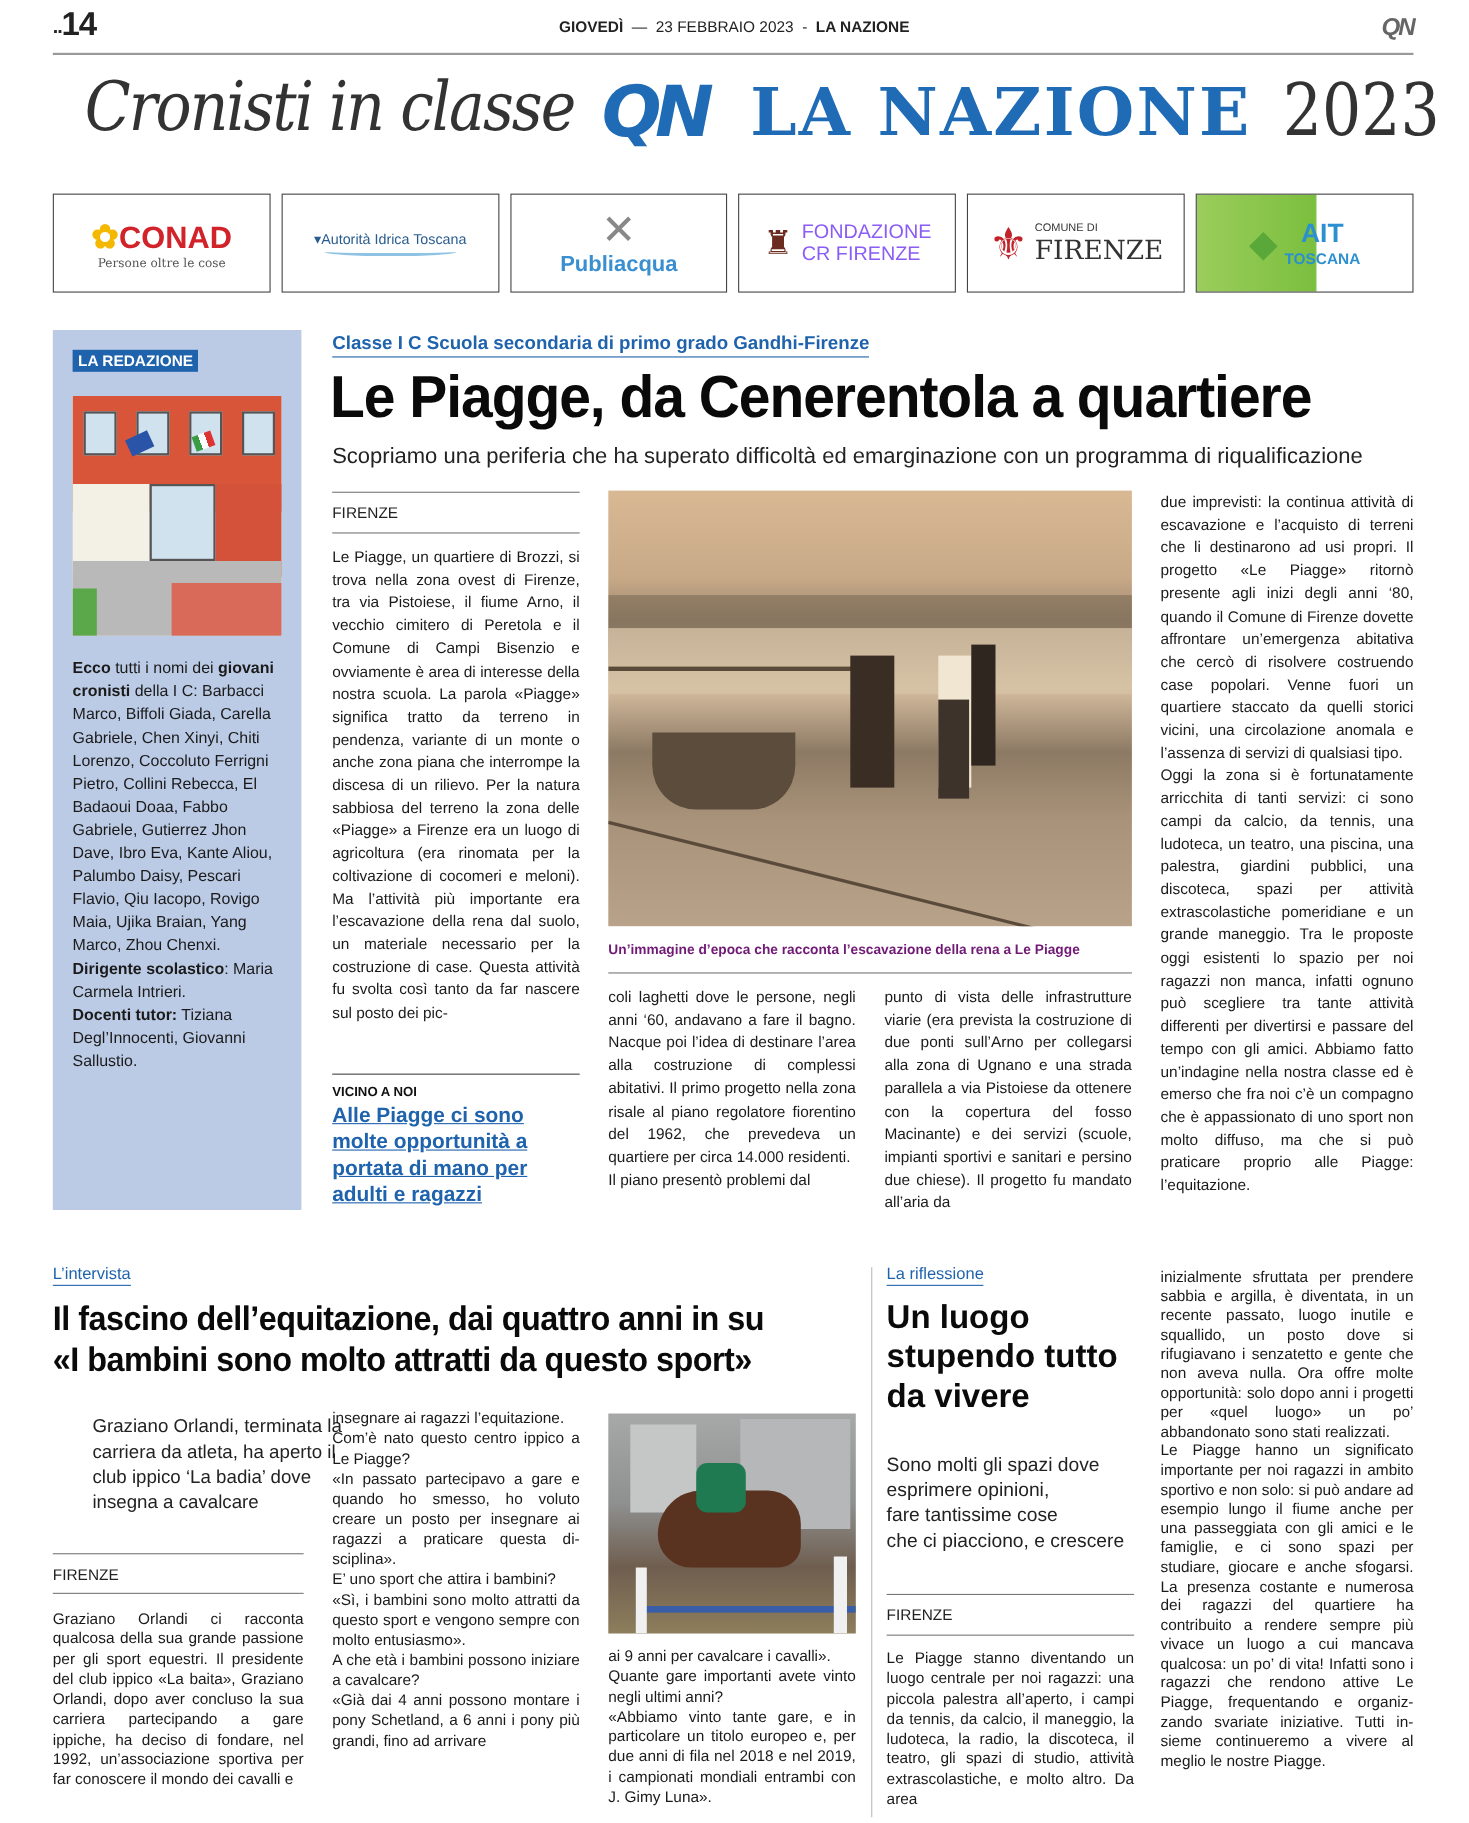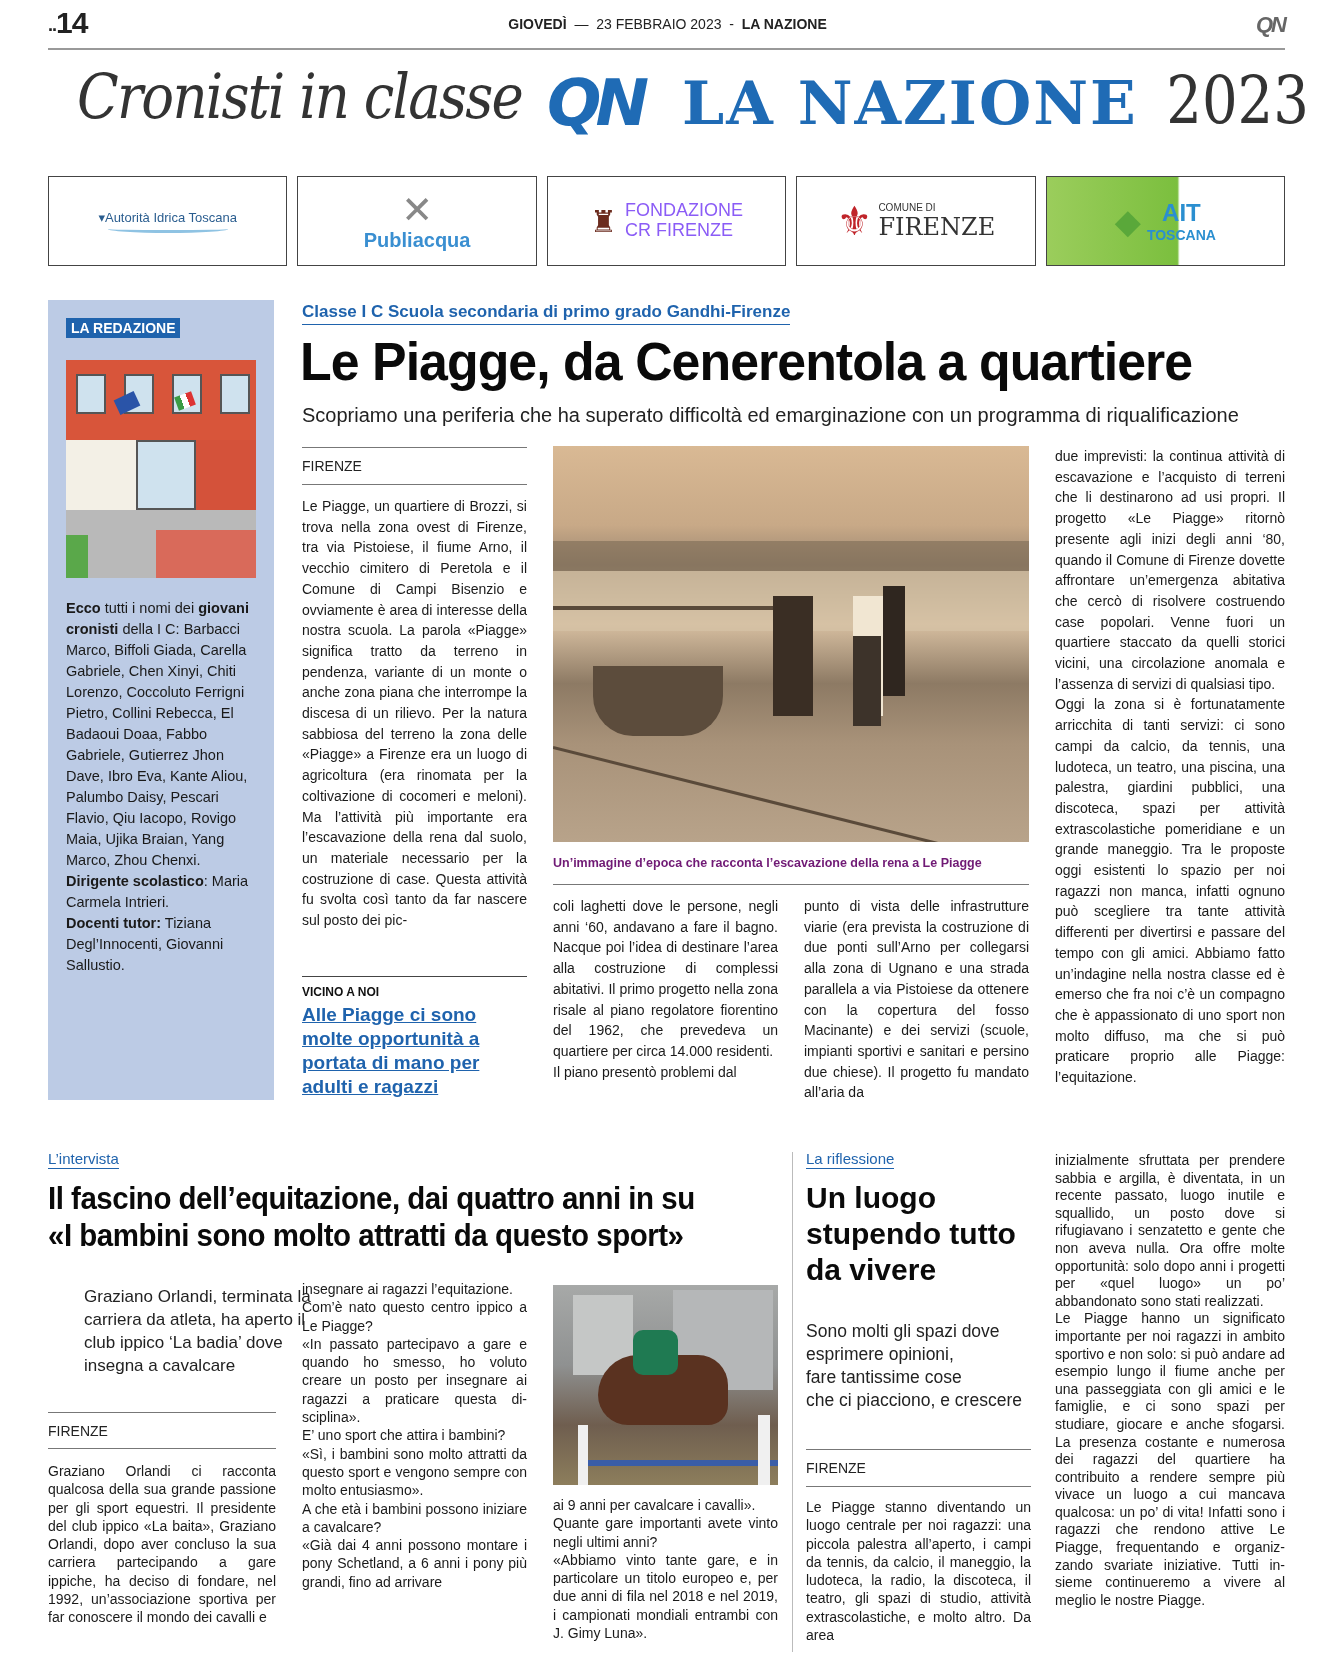--- a/index.html
+++ b/index.html
@@ -87,20 +87,24 @@
 
 <div class="abs masthead">
   <div class="cronisti">Cronisti in classe</div>
   <div class="qn-logo">QN</div>
   <div class="lanazione">LA NAZIONE</div>
   <div class="year">2023</div>
 </div>
 
 <div class="abs sponsors">
   <div class="sponsor">
+    <div class="sp-conad"><span class="flower">✿</span><span>CONAD</span></div>
+    <div class="sp-sub">Persone oltre le cose</div>
+  </div>
+  <div class="sponsor">
     <div class="sp-ait"><span>▾</span><span>Autorità Idrica Toscana</span></div>
     <div class="sp-wave"></div>
   </div>
   <div class="sponsor">
     <div class="sp-x">✕</div>
     <div class="sp-publi"><span>Publi</span><span>acqua</span></div>
   </div>
   <div class="sponsor" style="flex-direction:row;gap:8px">
     <span style="color:#6b2b1e;font-size:30px">♜</span>
     <div class="sp-cr">

